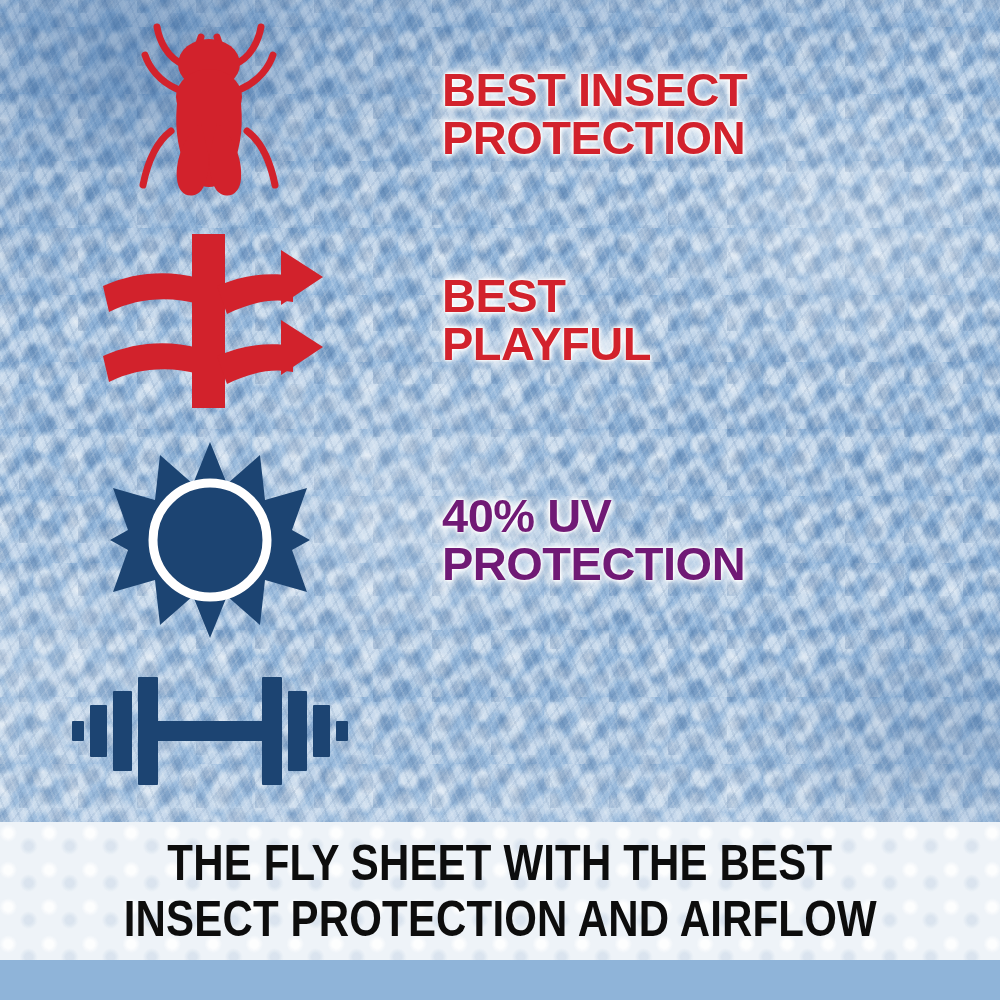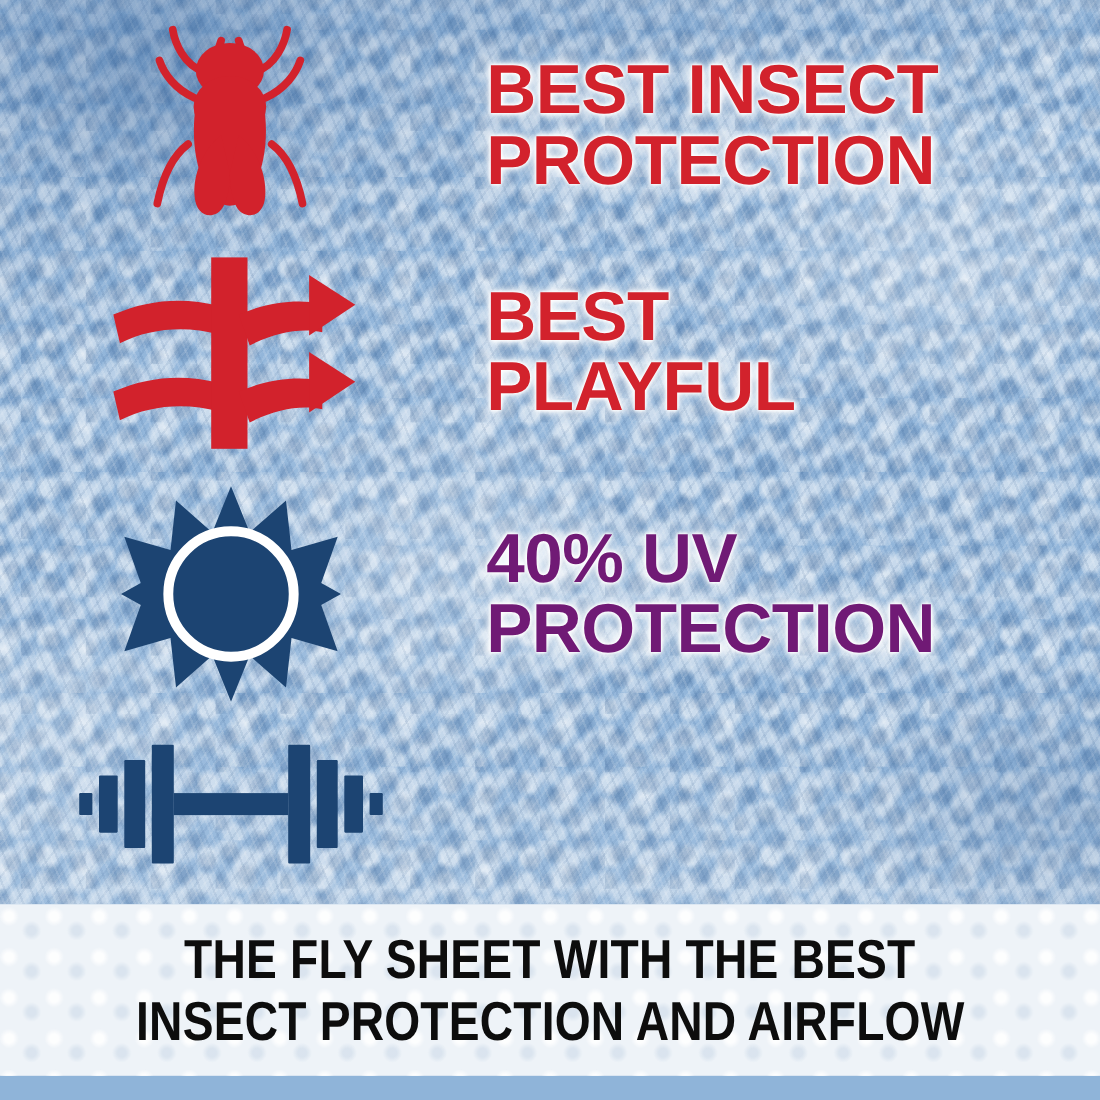--- a/index.html
+++ b/index.html
@@ -107,21 +107,21 @@
     flex: 0 0 420px;
   }
   .text-cell {
     flex: 1 1 auto;
     padding-left: 22px;
   }
   .feat-text {
     margin: 0;
     font-family: "Liberation Sans", sans-serif;
     font-weight: bold;
-    font-size: 63px;
+    font-size: 47px;
     line-height: 1.02;
     letter-spacing: -0.5px;
     white-space: pre-line;
   }
   .feat-text.red {
     color: #D2222C;
     text-shadow:
       0 0 3px #ffffff, 0 0 3px #ffffff, 0 0 6px #ffffff,
       0 0 10px rgba(255,255,255,0.95), 0 0 16px rgba(255,255,255,0.75);
   }
@@ -131,21 +131,21 @@
       0 0 3px #ffffff, 0 0 3px #ffffff, 0 0 6px #ffffff,
       0 0 11px rgba(255,255,255,0.95), 0 0 18px rgba(255,255,255,0.8);
   }
 
   
   .banner {
     position: absolute;
     left: 0;
     top: 822px;
     width: 1000px;
-    height: 156px;
+    height: 138px;
     background: #eef3f8;
     background-image:
       radial-gradient(circle at 20% 30%, rgba(255,255,255,0.9) 0 4px, rgba(255,255,255,0) 9px),
       radial-gradient(circle at 70% 65%, rgba(210,222,235,0.7) 0 4px, rgba(210,222,235,0) 9px);
     background-size: 41px 37px;
     display: flex;
     flex-direction: column;
     align-items: center;
     justify-content: center;
   }

